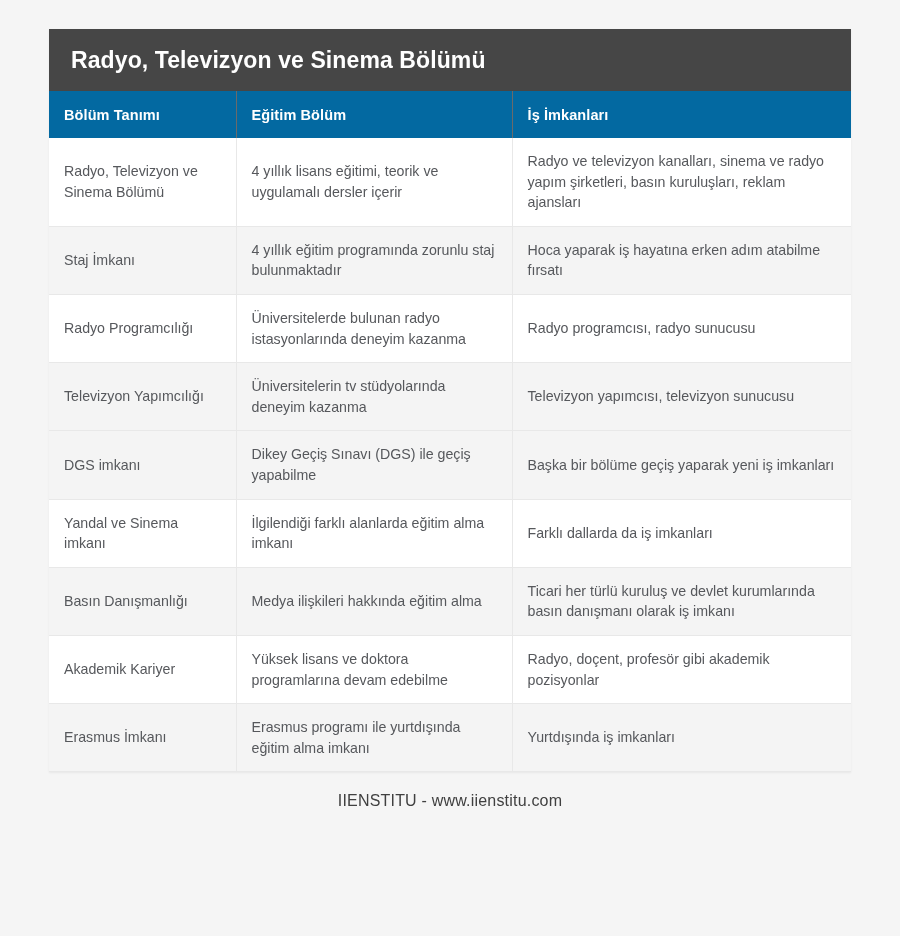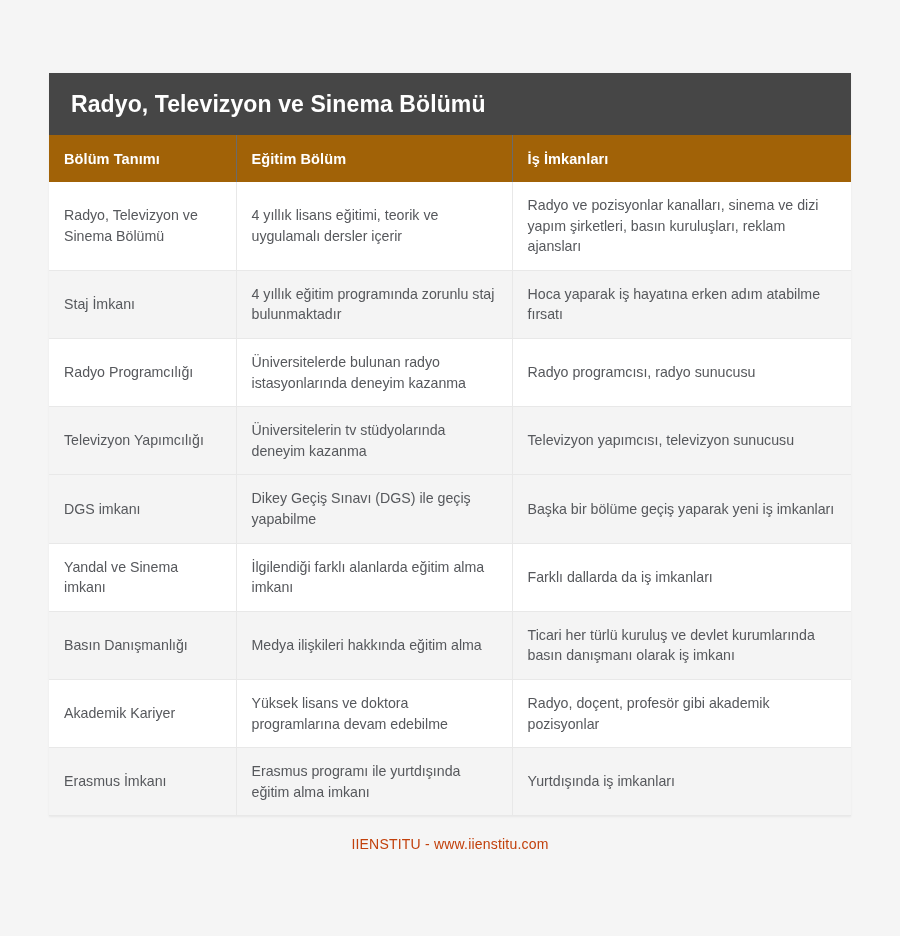--- a/index.html
+++ b/index.html
@@ -14,21 +14,21 @@
     font-family: "Liberation Sans", "DejaVu Sans", sans-serif;
     -webkit-font-smoothing: antialiased;
     overflow: hidden;
   }
 
   .page {
     position: relative;
     width: 900px;
     height: 936px;
     box-sizing: border-box;
-    padding: 73px 49px 0 49px;
+    padding: 29px 49px 0 49px;
     background: #f5f5f5;
   }
 
   .card {
     width: 802px;
     background: #ffffff;
     box-shadow: 0 1px 2px rgba(0,0,0,0.06);
   }
 
   
@@ -52,21 +52,21 @@
     width: 802px;
     border-collapse: collapse;
     table-layout: fixed;
     background: #ffffff;
   }
   table.data-table col.c1 { width: 187px; }
   table.data-table col.c2 { width: 276px; }
   table.data-table col.c3 { width: 339px; }
 
   thead th {
-    background: #a16207;
+    background: #0369a1;
     color: #ffffff;
     font-size: 14.5px;
     font-weight: bold;
     text-align: left;
     padding: 14px 15px 14px 15px;
     height: 47px;
     box-sizing: border-box;
     border-right: 1px solid #6a6a6a;
     vertical-align: middle;
     letter-spacing: 0.1px;
@@ -87,22 +87,22 @@
   tbody td:last-child { border-right: none; }
   tbody tr:last-child td { border-bottom: 1px solid #e8e8e8; }
 
   tbody tr.row-odd  td { background: #ffffff; }
   tbody tr.row-even td { background: #f4f4f4; }
 
   
   .footer {
     width: 802px;
     text-align: center;
-    color: #c2410c;
-    font-size: 14px;
+    color: #404040;
+    font-size: 16px;
     padding-top: 20px;
     padding-bottom: 10px;
     letter-spacing: 0.2px;
   }
 </style>
 </head>
 <body>
 
 <div class="page">
 
@@ -122,21 +122,21 @@
         <tr>
           <th>Bölüm Tanımı</th>
           <th>Eğitim Bölüm</th>
           <th>İş İmkanları</th>
         </tr>
       </thead>
       <tbody id="table-body">
           <tr class="row-odd">
             <td>Radyo, Televizyon ve Sinema Bölümü</td>
             <td>4 yıllık lisans eğitimi, teorik ve uygulamalı dersler içerir</td>
-            <td>Radyo ve pozisyonlar kanalları, sinema ve dizi yapım şirketleri, basın kuruluşları, reklam ajansları</td>
+            <td>Radyo ve televizyon kanalları, sinema ve radyo yapım şirketleri, basın kuruluşları, reklam ajansları</td>
           </tr>
           <tr class="row-even">
             <td>Staj İmkanı</td>
             <td>4 yıllık eğitim programında zorunlu staj bulunmaktadır</td>
             <td>Hoca yaparak iş hayatına erken adım atabilme fırsatı</td>
           </tr>
           <tr class="row-odd">
             <td>Radyo Programcılığı</td>
             <td>Üniversitelerde bulunan radyo istasyonlarında deneyim kazanma</td>
             <td>Radyo programcısı, radyo sunucusu</td>

